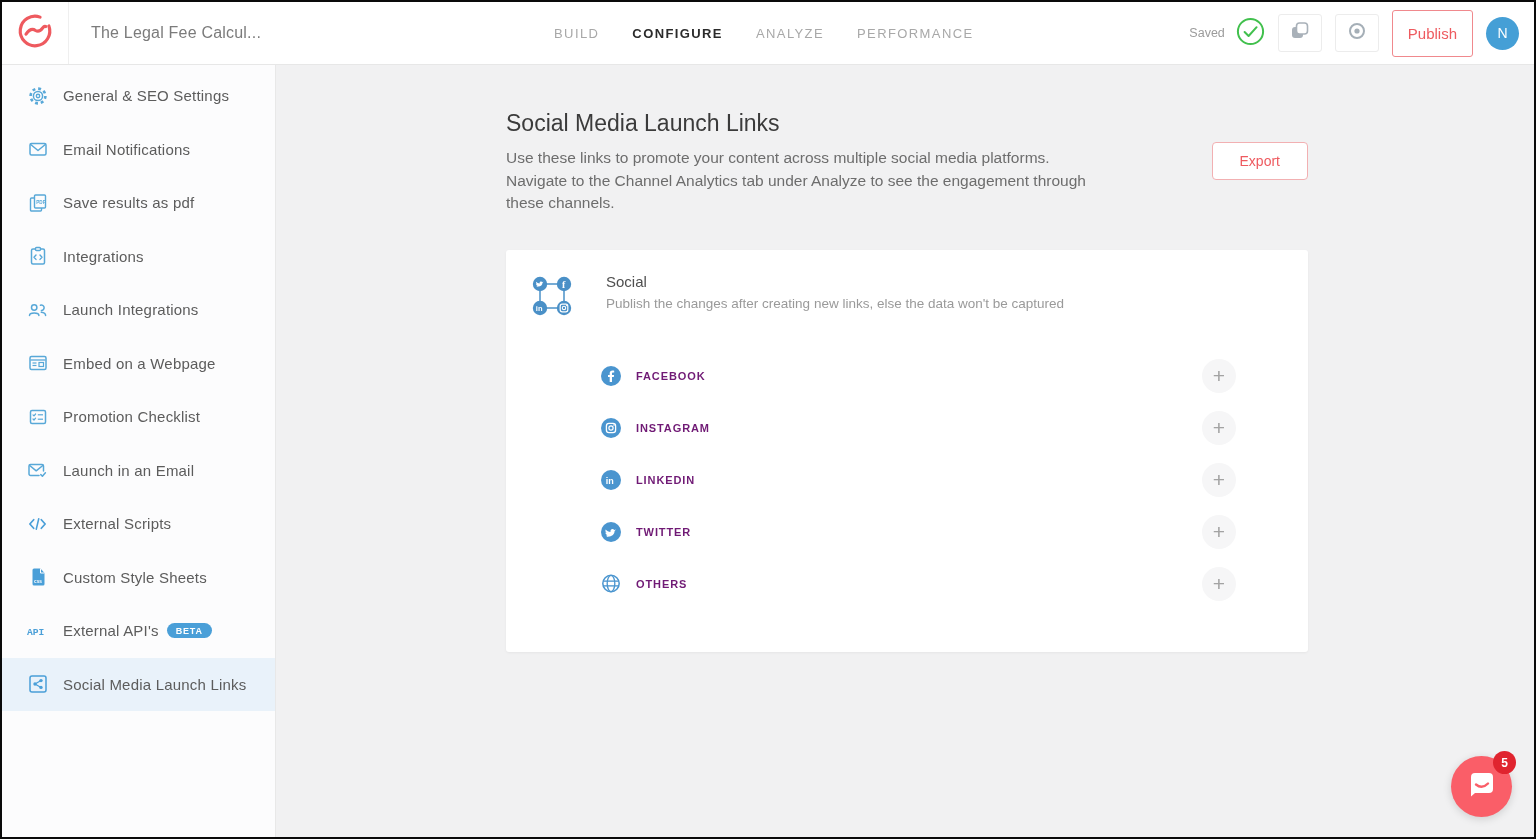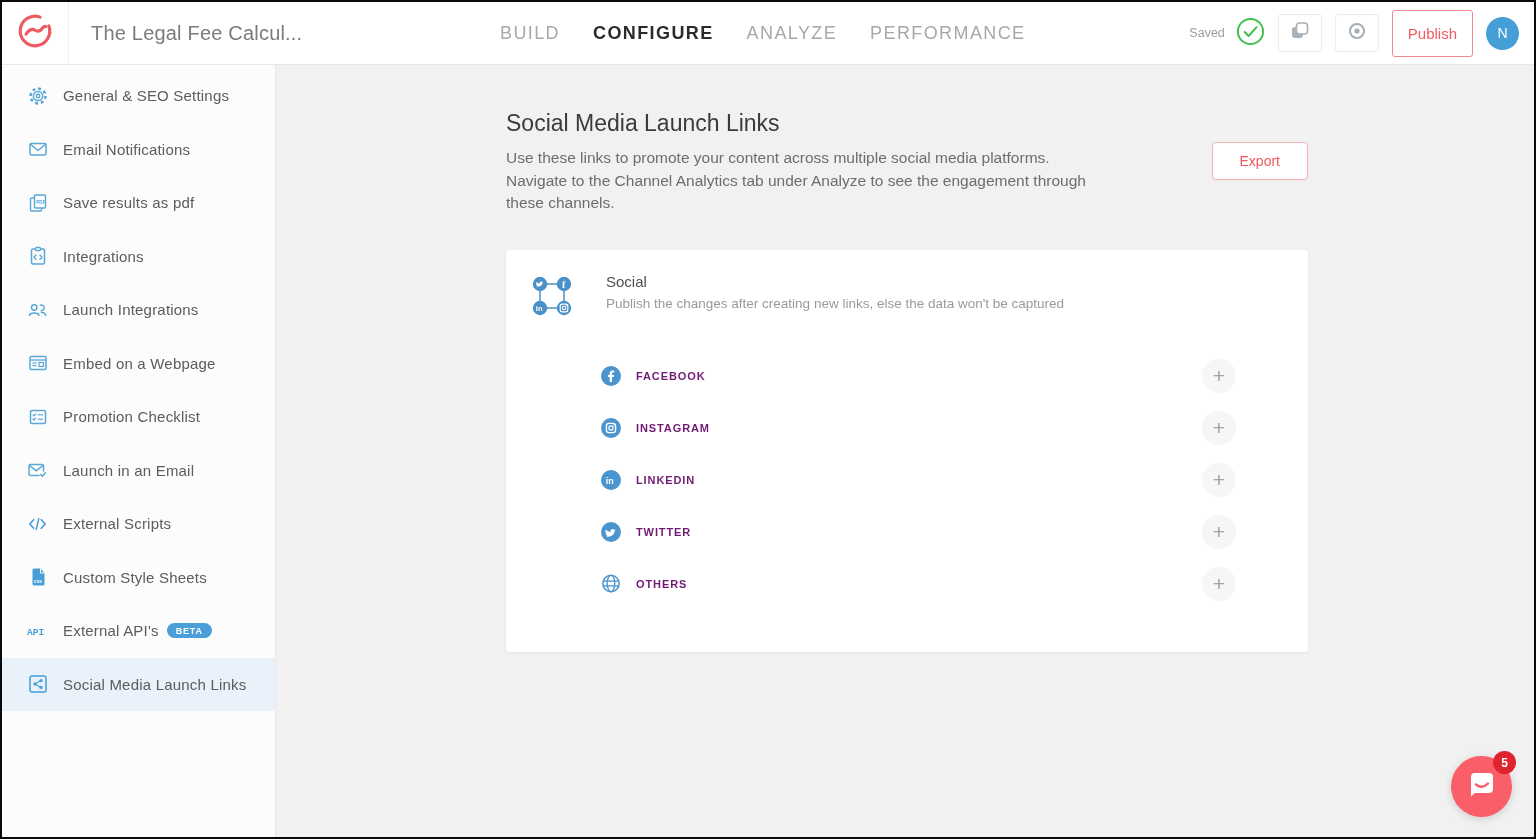--- a/index.html
+++ b/index.html
@@ -2,23 +2,23 @@
 <html><head>
 <meta charset="utf-8">
 <style>
   * { margin:0; padding:0; box-sizing:border-box; }
   html,body { width:1536px; height:839px; font-family:"Liberation Sans","DejaVu Sans",sans-serif; }
   .frame { width:1536px; height:839px; border:2px solid #0a0a0a; background:#f1f1f2; display:flex; flex-direction:column; overflow:hidden; position:relative; }
 
   
   .header { height:63px; background:#fff; border-bottom:1px solid #e7e7e7; display:flex; align-items:center; flex:0 0 auto; position:relative; z-index:5; }
   .logo-box { width:67px; height:100%; border-right:1px solid #efefef; display:flex; align-items:center; justify-content:center; flex:0 0 auto; }
-  .doc-title { margin-left:22px; font-size:20px; color:#7b7b7b; letter-spacing:.2px; white-space:nowrap; }
+  .doc-title { margin-left:22px; font-size:16px; color:#7b7b7b; letter-spacing:.2px; white-space:nowrap; }
   .topnav { position:absolute; left:50%; top:0; transform:translateX(-51%); height:100%; display:flex; align-items:center; gap:33px; }
-  .topnav .nav-item { font-size:18px; letter-spacing:1.4px; color:#a8a8a8; cursor:pointer; text-transform:uppercase; }
+  .topnav .nav-item { font-size:13px; letter-spacing:1.4px; color:#a8a8a8; cursor:pointer; text-transform:uppercase; }
   .topnav .nav-item.active { color:#2b2b2b; font-weight:bold; }
   .header-right { margin-left:auto; display:flex; align-items:center; gap:13px; padding-right:15px; }
   .saved-label { font-size:12.5px; color:#9b9b9b; margin-right:-2px; }
   .icon-btn { width:44px; height:38px; background:#fff; border:1px solid #ececec; border-radius:3px; display:flex; align-items:center; justify-content:center; cursor:pointer; }
   .publish-btn { border:1px solid #f0898d; color:#ee5a5f; background:#fff; border-radius:3px; font-size:15px; padding:14px 15px; cursor:pointer; font-family:inherit; }
   .avatar { width:33px; height:33px; border-radius:50%; background:#459fd6; color:#fff; font-size:14px; display:flex; align-items:center; justify-content:center; cursor:pointer; }
 
   
   .body-row { flex:1; display:flex; min-height:0; }
   .sidebar { width:274px; flex:0 0 auto; background:#fcfcfd; border-right:1px solid #e8e8e8; padding-top:4px; }

